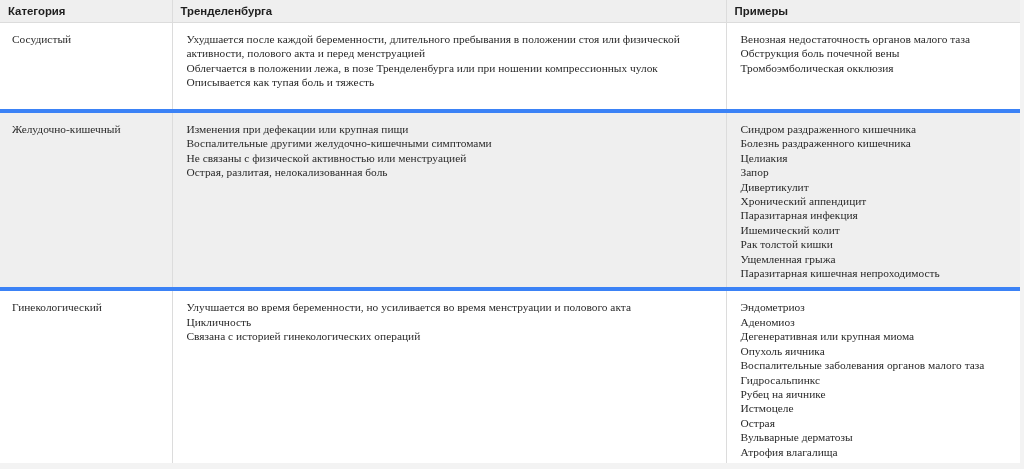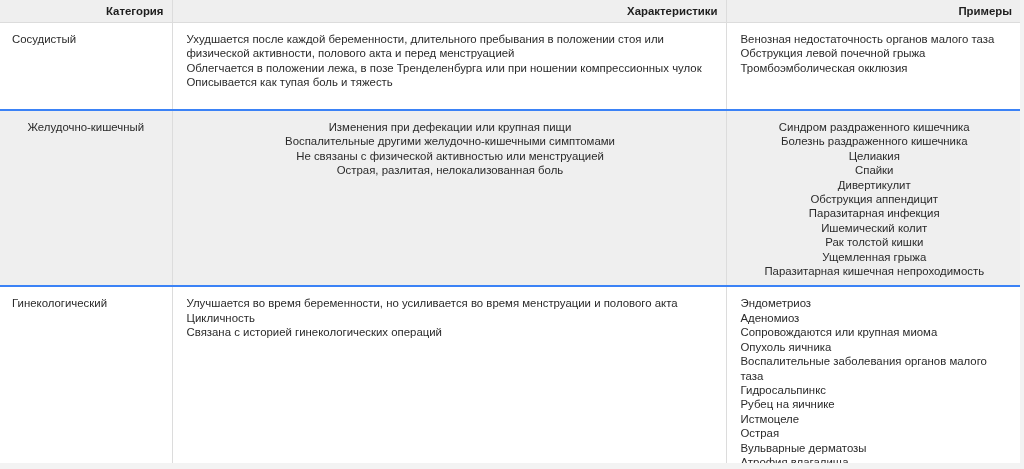--- a/index.html
+++ b/index.html
@@ -29,108 +29,109 @@
     }
     col.c1 { width: 172px; }
     col.c2 { width: 554px; }
     col.c3 { width: 294px; }
     thead th {
       background: #efefef;
       font-weight: bold;
       color: #1e1e1e;
       height: 22px;
       padding: 0 8px;
-      text-align: right;
+      text-align: left;
       border-bottom: 1px solid #dcdcdc;
       font-size: 11.4px;
       margin-left: 24px;
     }
     th + th, td + td {
       border-left: 1px solid #dcdcdc;
     }
     tbody td {
       vertical-align: top;
       padding: 9px 12px 7px 14px;
       line-height: 14.4px;
-      border-bottom: 2px solid #3b82f6;
+      border-bottom: 4px solid #3b82f6;
+      font-family: Liberation Serif, serif;
     }
     tbody tr.white td { background: #ffffff; }
     tbody tr.gray td { background: #efefef; }
     tr.row-vascular td { height: 70px; }
-    tr.row-gi td { height: 157px; text-align: center; }
+    tr.row-gi td { height: 157px; }
     .line { display: block; white-space: normal; }
     td.cat { padding-left: 12px; }
   </style>
 </head>
 <body>
 
 <div class="frame">
   <table>
     <colgroup>
       <col class="c1">
         <col class="c2">
         <col class="c3">
     </colgroup>
     <thead>
       <tr>
         <th>Категория</th>
-        <th>Характеристики</th>
+        <th>Тренделенбурга</th>
         <th>Примеры</th>
       </tr>
     </thead>
     <tbody>
 
       <tr class="white row-vascular">
         <td class="cat">Сосудистый</td>
         <td>
           <span class="line">Ухудшается после каждой беременности, длительного пребывания в положении стоя или физической активности, полового акта и перед менструацией</span>
           <span class="line">Облегчается в положении лежа, в позе Тренделенбурга или при ношении компрессионных чулок</span>
           <span class="line">Описывается как тупая боль и тяжесть</span>
         </td>
         <td>
           <span class="line">Венозная недостаточность органов малого таза</span>
-          <span class="line">Обструкция левой почечной грыжа</span>
+          <span class="line">Обструкция боль почечной вены</span>
           <span class="line">Тромбоэмболическая окклюзия</span>
         </td>
       </tr>
 
       <tr class="gray row-gi">
         <td class="cat">Желудочно-кишечный</td>
         <td>
           <span class="line">Изменения при дефекации или крупная пищи</span>
           <span class="line">Воспалительные другими желудочно-кишечными симптомами</span>
           <span class="line">Не связаны с физической активностью или менструацией</span>
           <span class="line">Острая, разлитая, нелокализованная боль</span>
         </td>
         <td>
           <span class="line">Синдром раздраженного кишечника</span>
           <span class="line">Болезнь раздраженного кишечника</span>
           <span class="line">Целиакия</span>
-          <span class="line">Спайки</span>
+          <span class="line">Запор</span>
           <span class="line">Дивертикулит</span>
-          <span class="line">Обструкция аппендицит</span>
+          <span class="line">Хронический аппендицит</span>
           <span class="line">Паразитарная инфекция</span>
           <span class="line">Ишемический колит</span>
           <span class="line">Рак толстой кишки</span>
           <span class="line">Ущемленная грыжа</span>
           <span class="line">Паразитарная кишечная непроходимость</span>
         </td>
       </tr>
 
       <tr class="white row-gyn">
         <td class="cat">Гинекологический</td>
         <td>
           <span class="line">Улучшается во время беременности, но усиливается во время менструации и полового акта</span>
           <span class="line">Цикличность</span>
           <span class="line">Связана с историей гинекологических операций</span>
         </td>
         <td>
           <span class="line">Эндометриоз</span>
           <span class="line">Аденомиоз</span>
-          <span class="line">Сопровождаются или крупная миома</span>
+          <span class="line">Дегенеративная или крупная миома</span>
           <span class="line">Опухоль яичника</span>
           <span class="line">Воспалительные заболевания органов малого таза</span>
           <span class="line">Гидросальпинкс</span>
           <span class="line">Рубец на яичнике</span>
           <span class="line">Истмоцеле</span>
           <span class="line">Острая</span>
           <span class="line">Вульварные дерматозы</span>
           <span class="line">Атрофия влагалища</span>
         </td>
       </tr>

